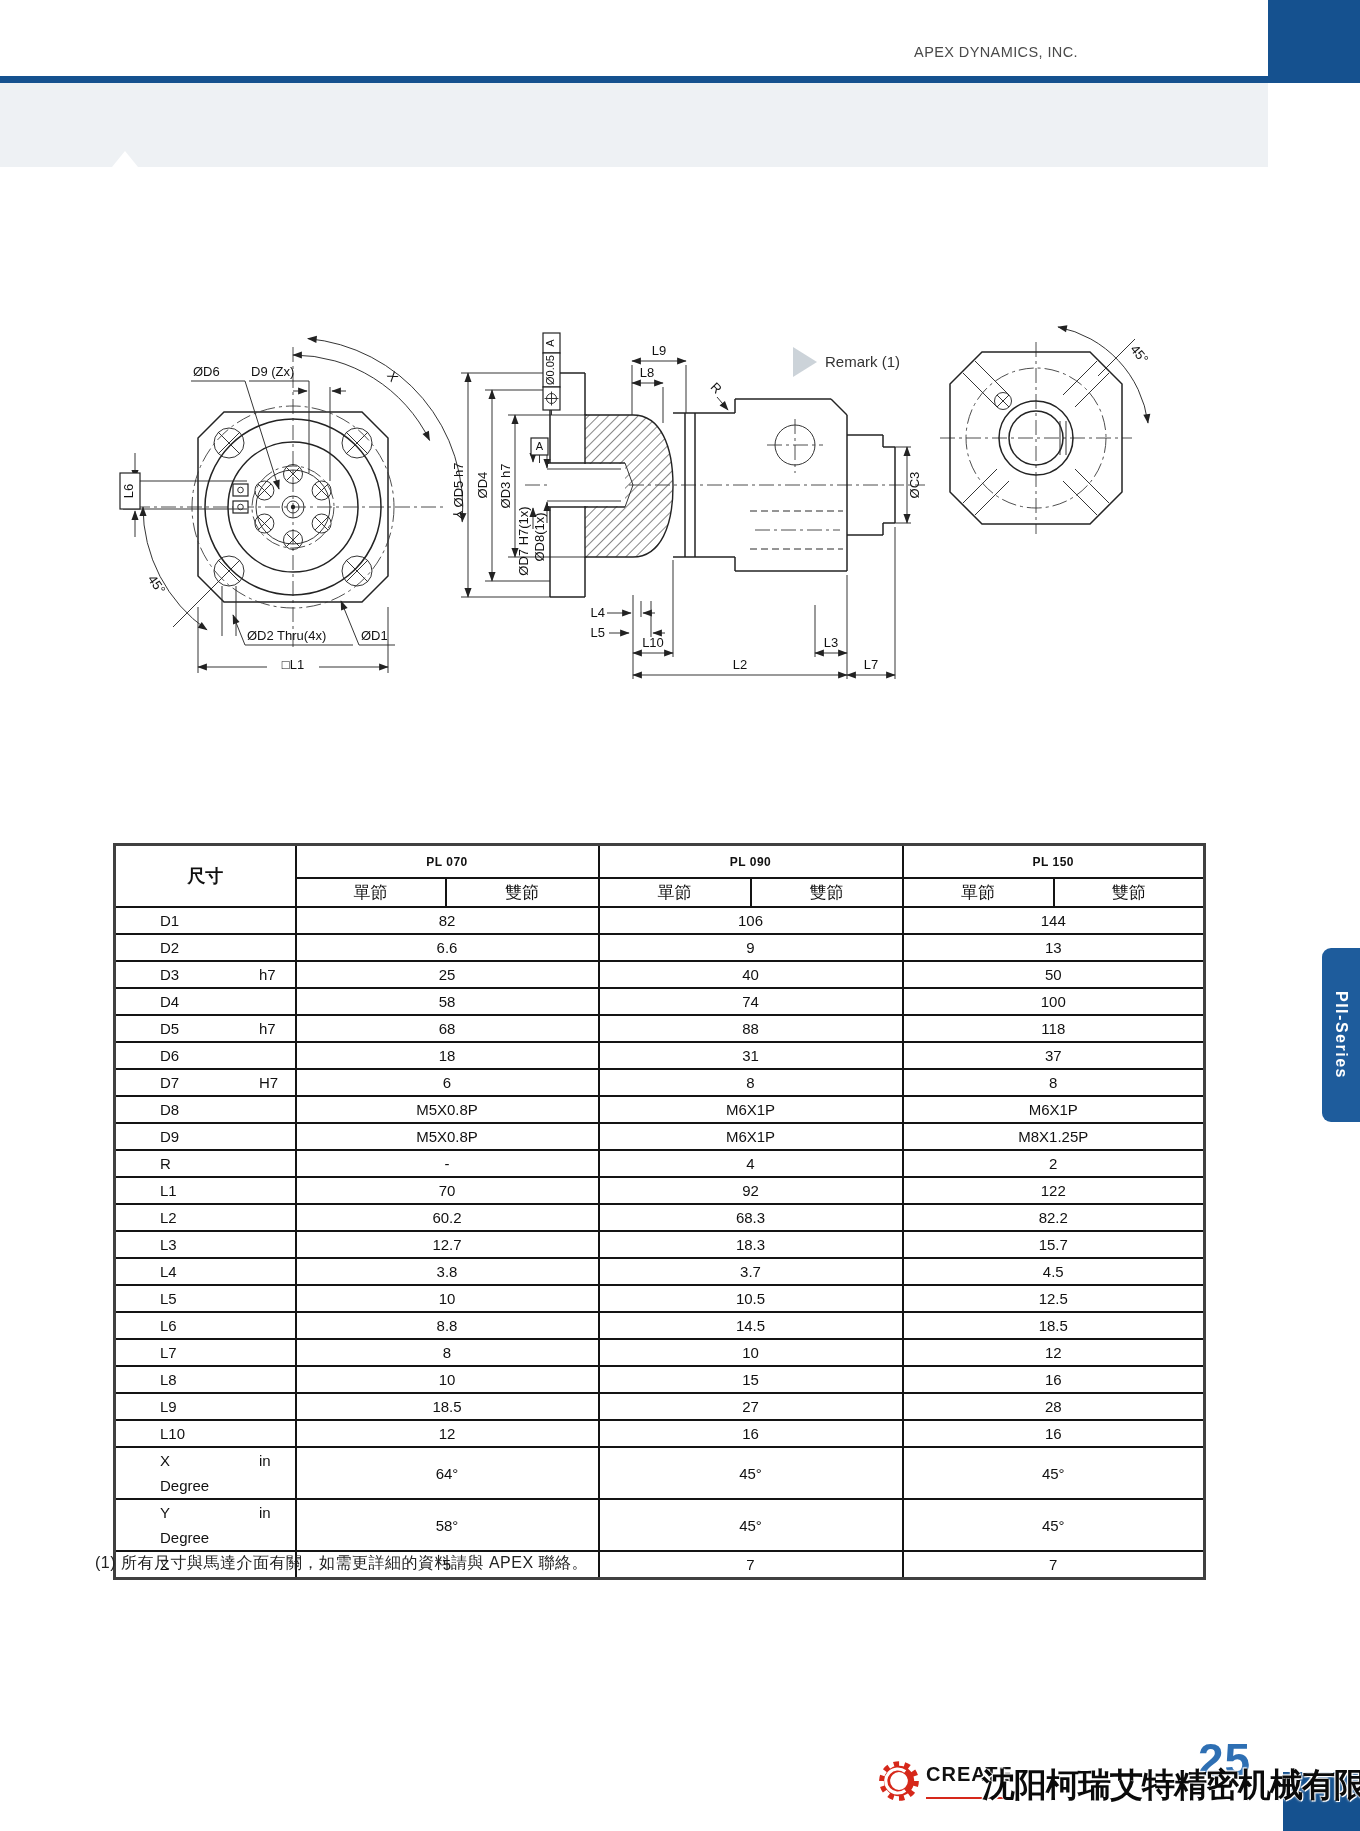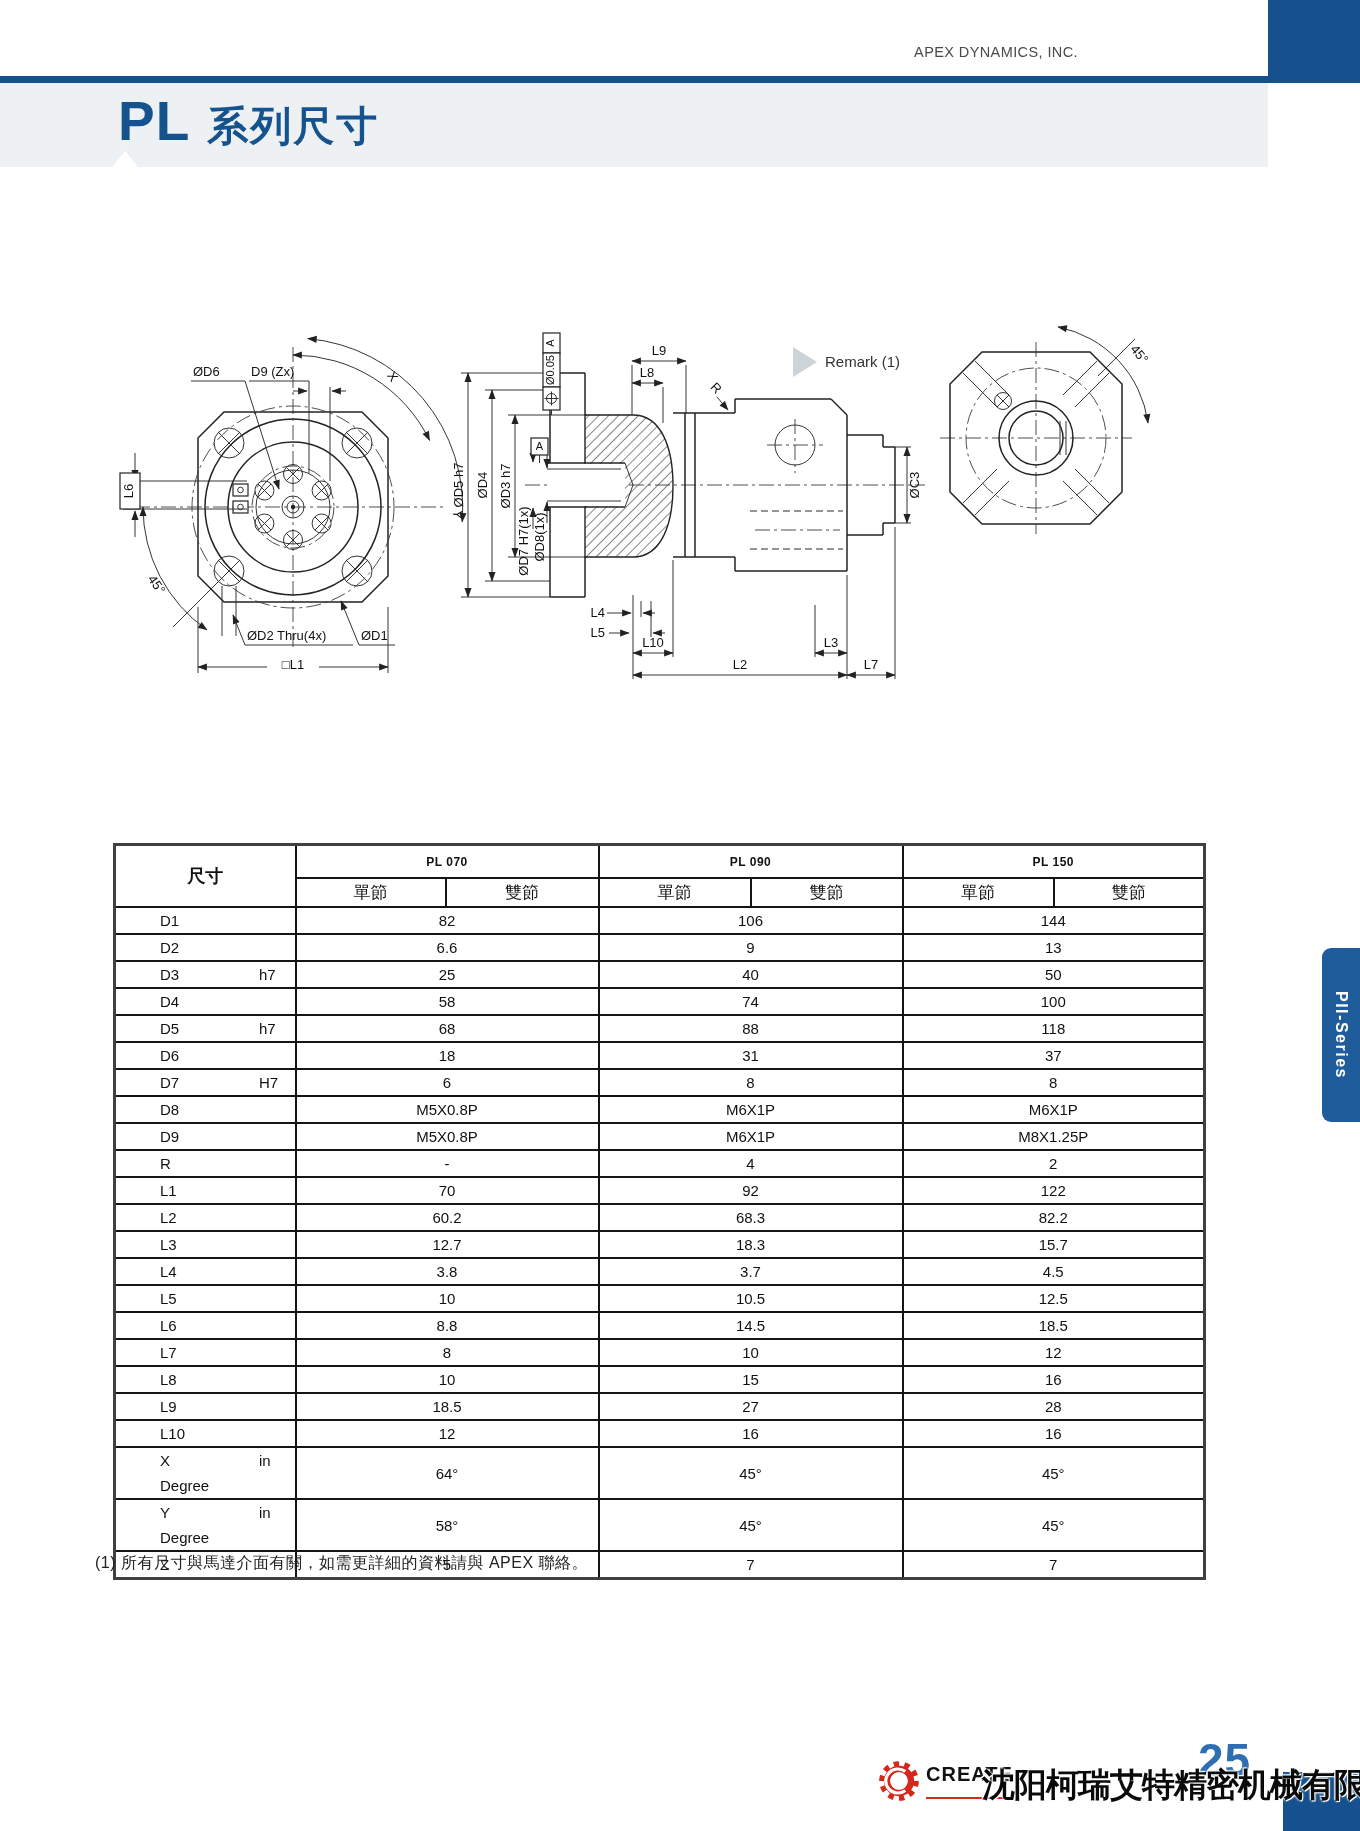--- a/index.html
+++ b/index.html
@@ -62,24 +62,20 @@
 </head>
 <body>
 
 <div id="page">
 
   <div class="brand">APEX DYNAMICS, INC.</div>
   <div class="navy-bar"></div>
   <div class="navy-corner"></div>
   <div class="gray-band"></div>
   <div class="band-notch"></div>
-  <div class="title-wrap">
-    <span class="title-prefix">PL</span>
-    <span class="title-suffix">系列尺寸</span>
-  </div>
 
   <svg class="drawing" viewBox="0 0 1060 400">
     <defs>
       <marker id="arr" viewBox="0 0 10 8" refX="9.3" refY="4" markerWidth="11" markerHeight="8.5" orient="auto-start-reverse">
         <path d="M0.5,0.5 L10,4 L0.5,7.5 Z" fill="#222"></path>
       </marker>
       <pattern id="hatch" patternUnits="userSpaceOnUse" width="7" height="7" patternTransform="rotate(45)">
         <line x1="0" y1="0" x2="0" y2="7" stroke="#444" stroke-width="1.3"></line>
       </pattern>
     </defs>

